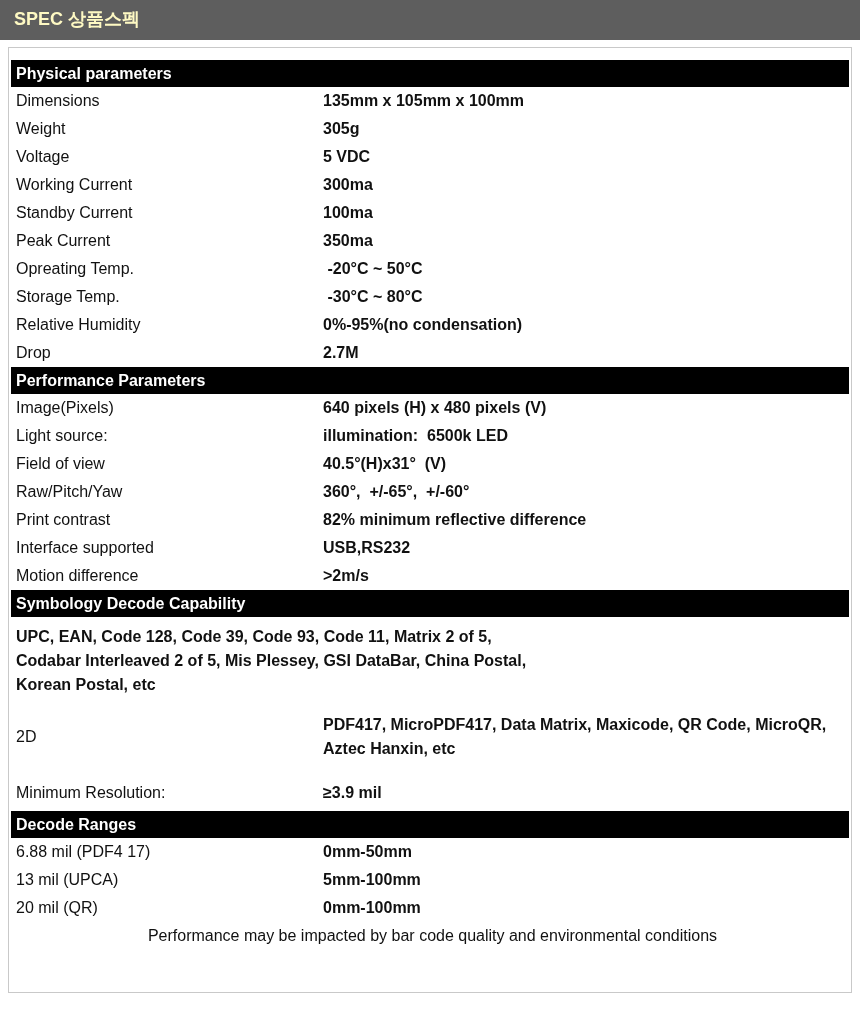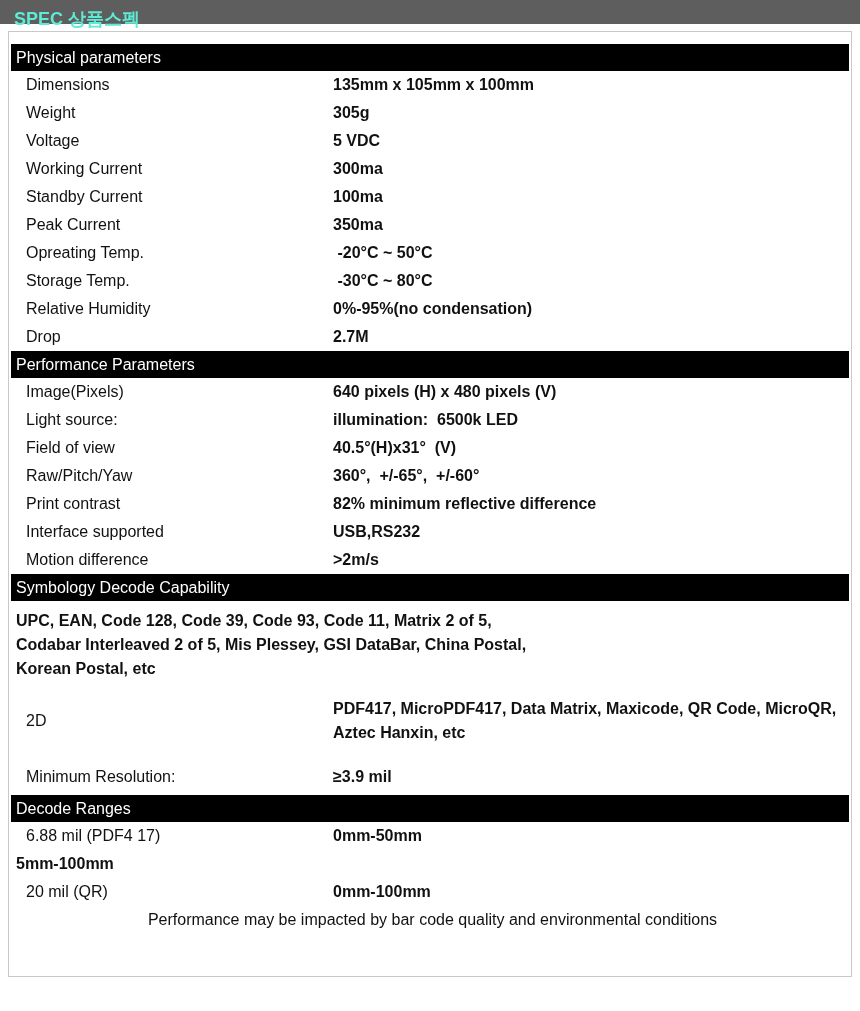--- a/index.html
+++ b/index.html
@@ -4,56 +4,55 @@
 <style>
   html, body {
     margin: 0;
     padding: 0;
     background: #ffffff;
     width: 860px;
     font-family: "Liberation Sans", sans-serif;
     color: #111111;
   }
   .topbar {
-    height: 24px;
+    height: 40px;
     background: #5e5e5e;
-    color: #5eead4;
+    color: #fef9c3;
     font-size: 18px;
     font-weight: bold;
     line-height: 39px;
     padding-left: 14px;
     box-sizing: border-box;
   }
   .container {
     margin: 7px 8px 0 8px;
     border: 1px solid #c9c9c9;
     padding: 12px 2px 42px 2px;
   }
   .section-bar {
     background: #000000;
     color: #ffffff;
     font-size: 16px;
-    font-weight: normal;
+    font-weight: bold;
     height: 27px;
     line-height: 27px;
     padding-left: 5px;
     white-space: pre-wrap;
   }
   .row {
     display: flex;
     align-items: flex-start;
     font-size: 16px;
     line-height: 28px;
     min-height: 28px;
     padding-left: 5px;
   }
   .row .label {
     flex: 0 0 307px;
     white-space: pre-wrap;
-    margin-left: 10px;
   }
   .row .value {
     flex: 1 1 auto;
     white-space: pre-wrap;
     font-weight: bold;
   }
   .row.multiline {
     line-height: 24px;
     padding-top: 8px;
     padding-bottom: 8px;
@@ -172,20 +171,21 @@
           <div class="value">≥3.9 mil</div>
         </div>
       </section>
       <section class="spec-section">
         <div class="section-bar">Decode Ranges</div>
         <div class="row">
           <div class="label">6.88 mil (PDF4 17)</div>
           <div class="value">0mm-50mm</div>
         </div>
         <div class="row">
+          <div class="label">13 mil (UPCA)</div>
           <div class="value">5mm-100mm</div>
         </div>
         <div class="row">
           <div class="label">20 mil (QR)</div>
           <div class="value">0mm-100mm</div>
         </div>
       </section>
     </div>
   <div class="footer-row">Performance may be impacted by bar code quality and environmental conditions</div>
 </div>

